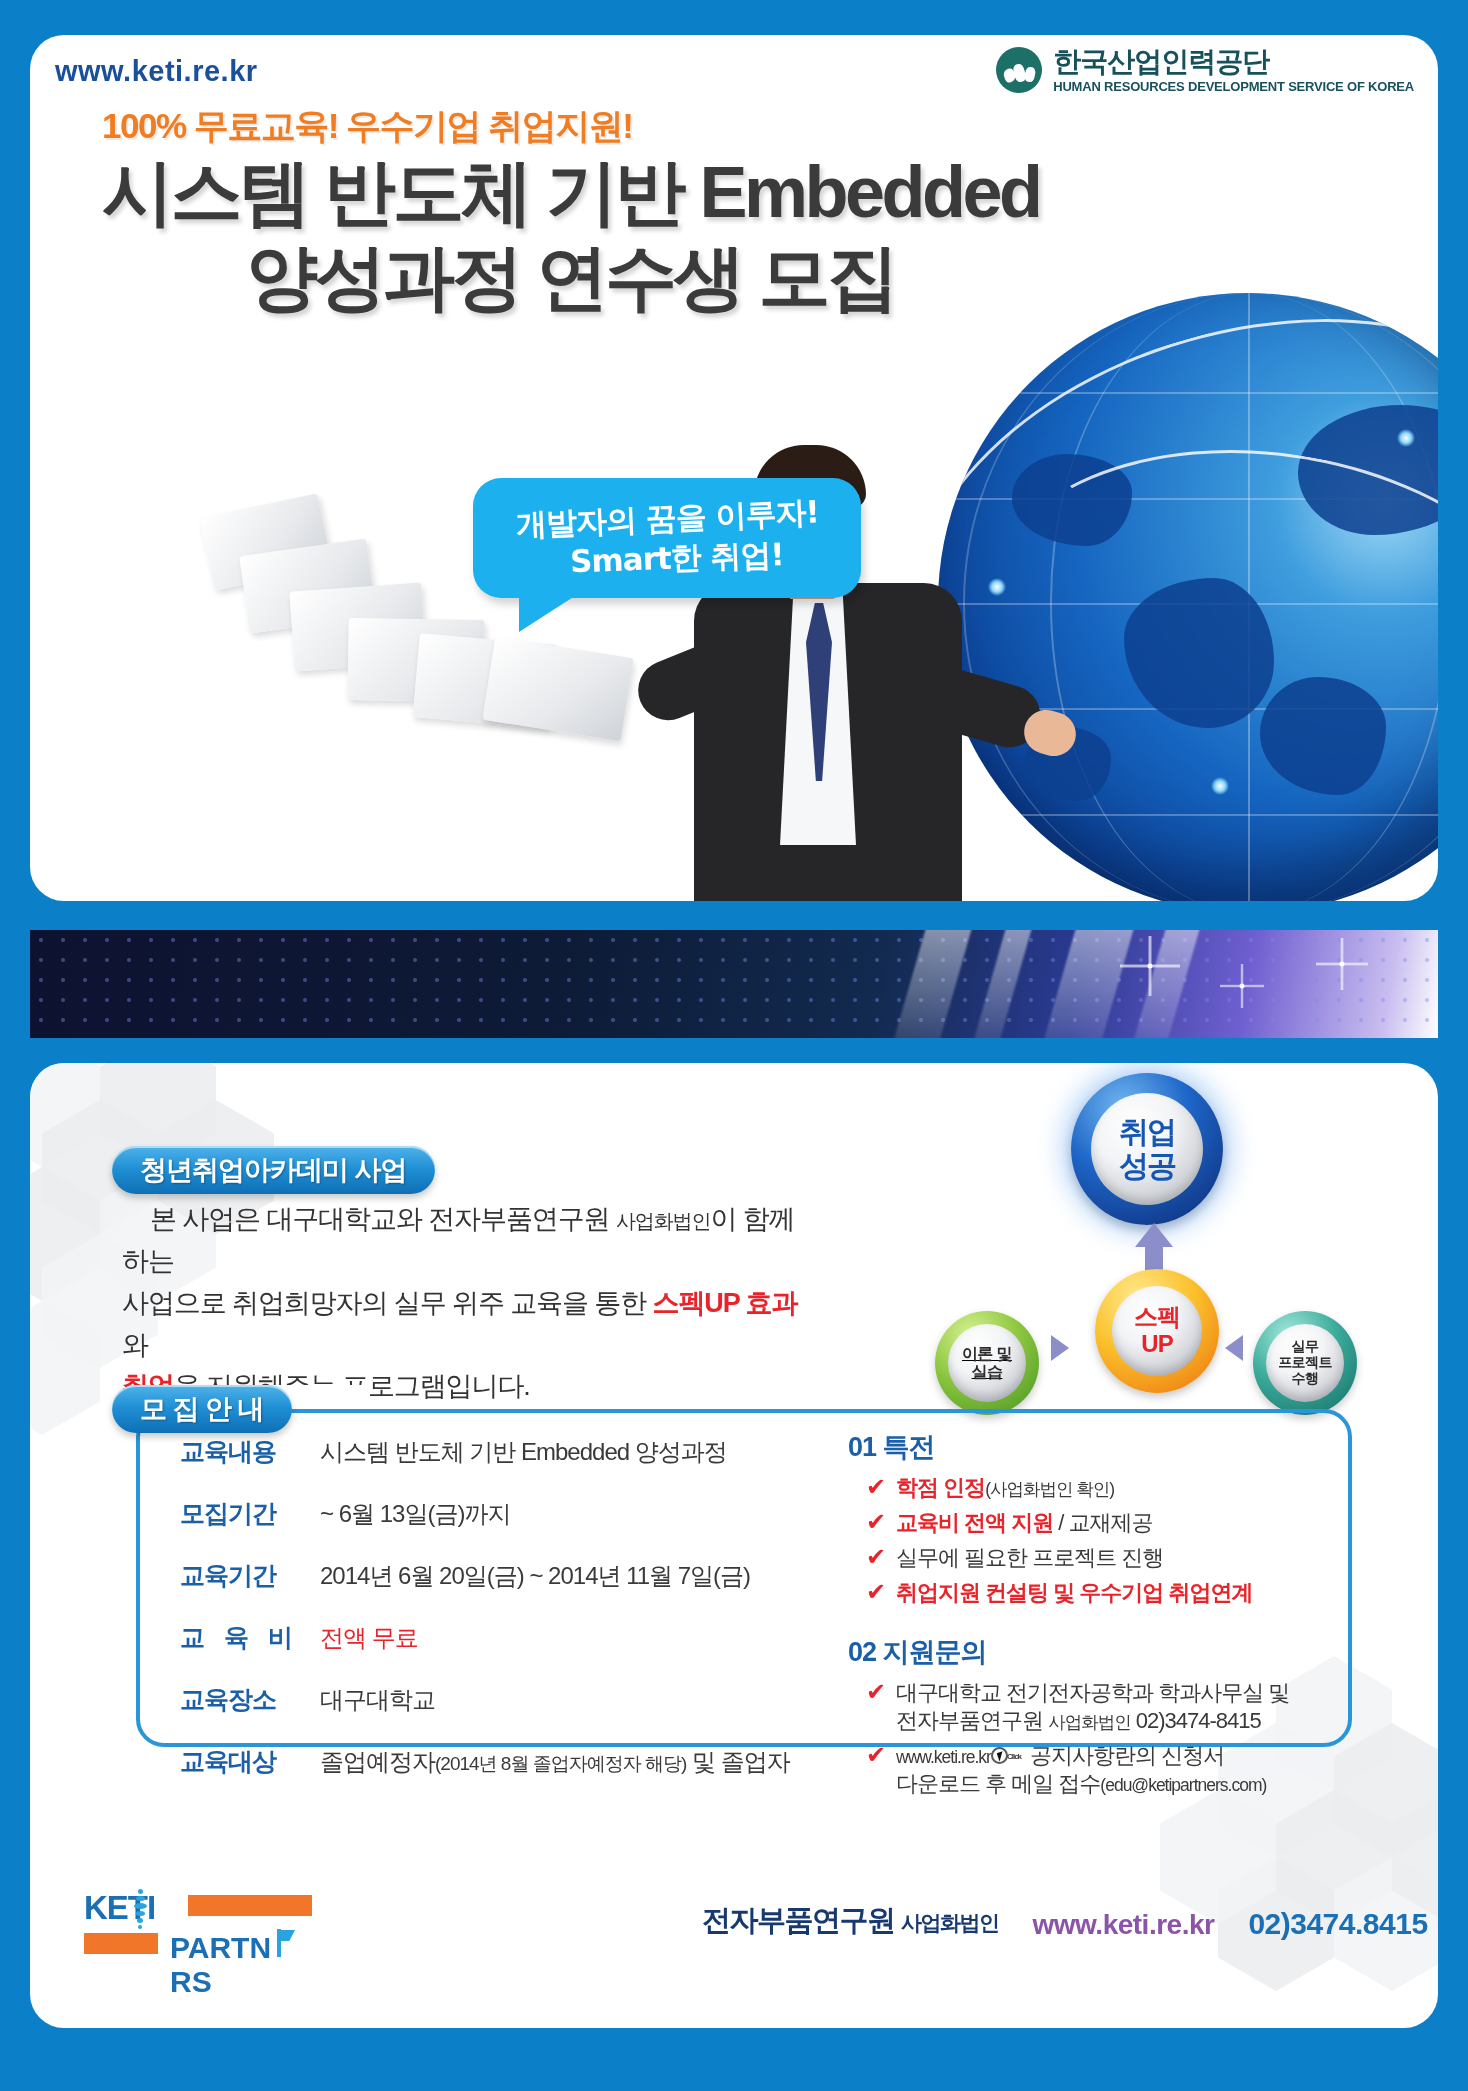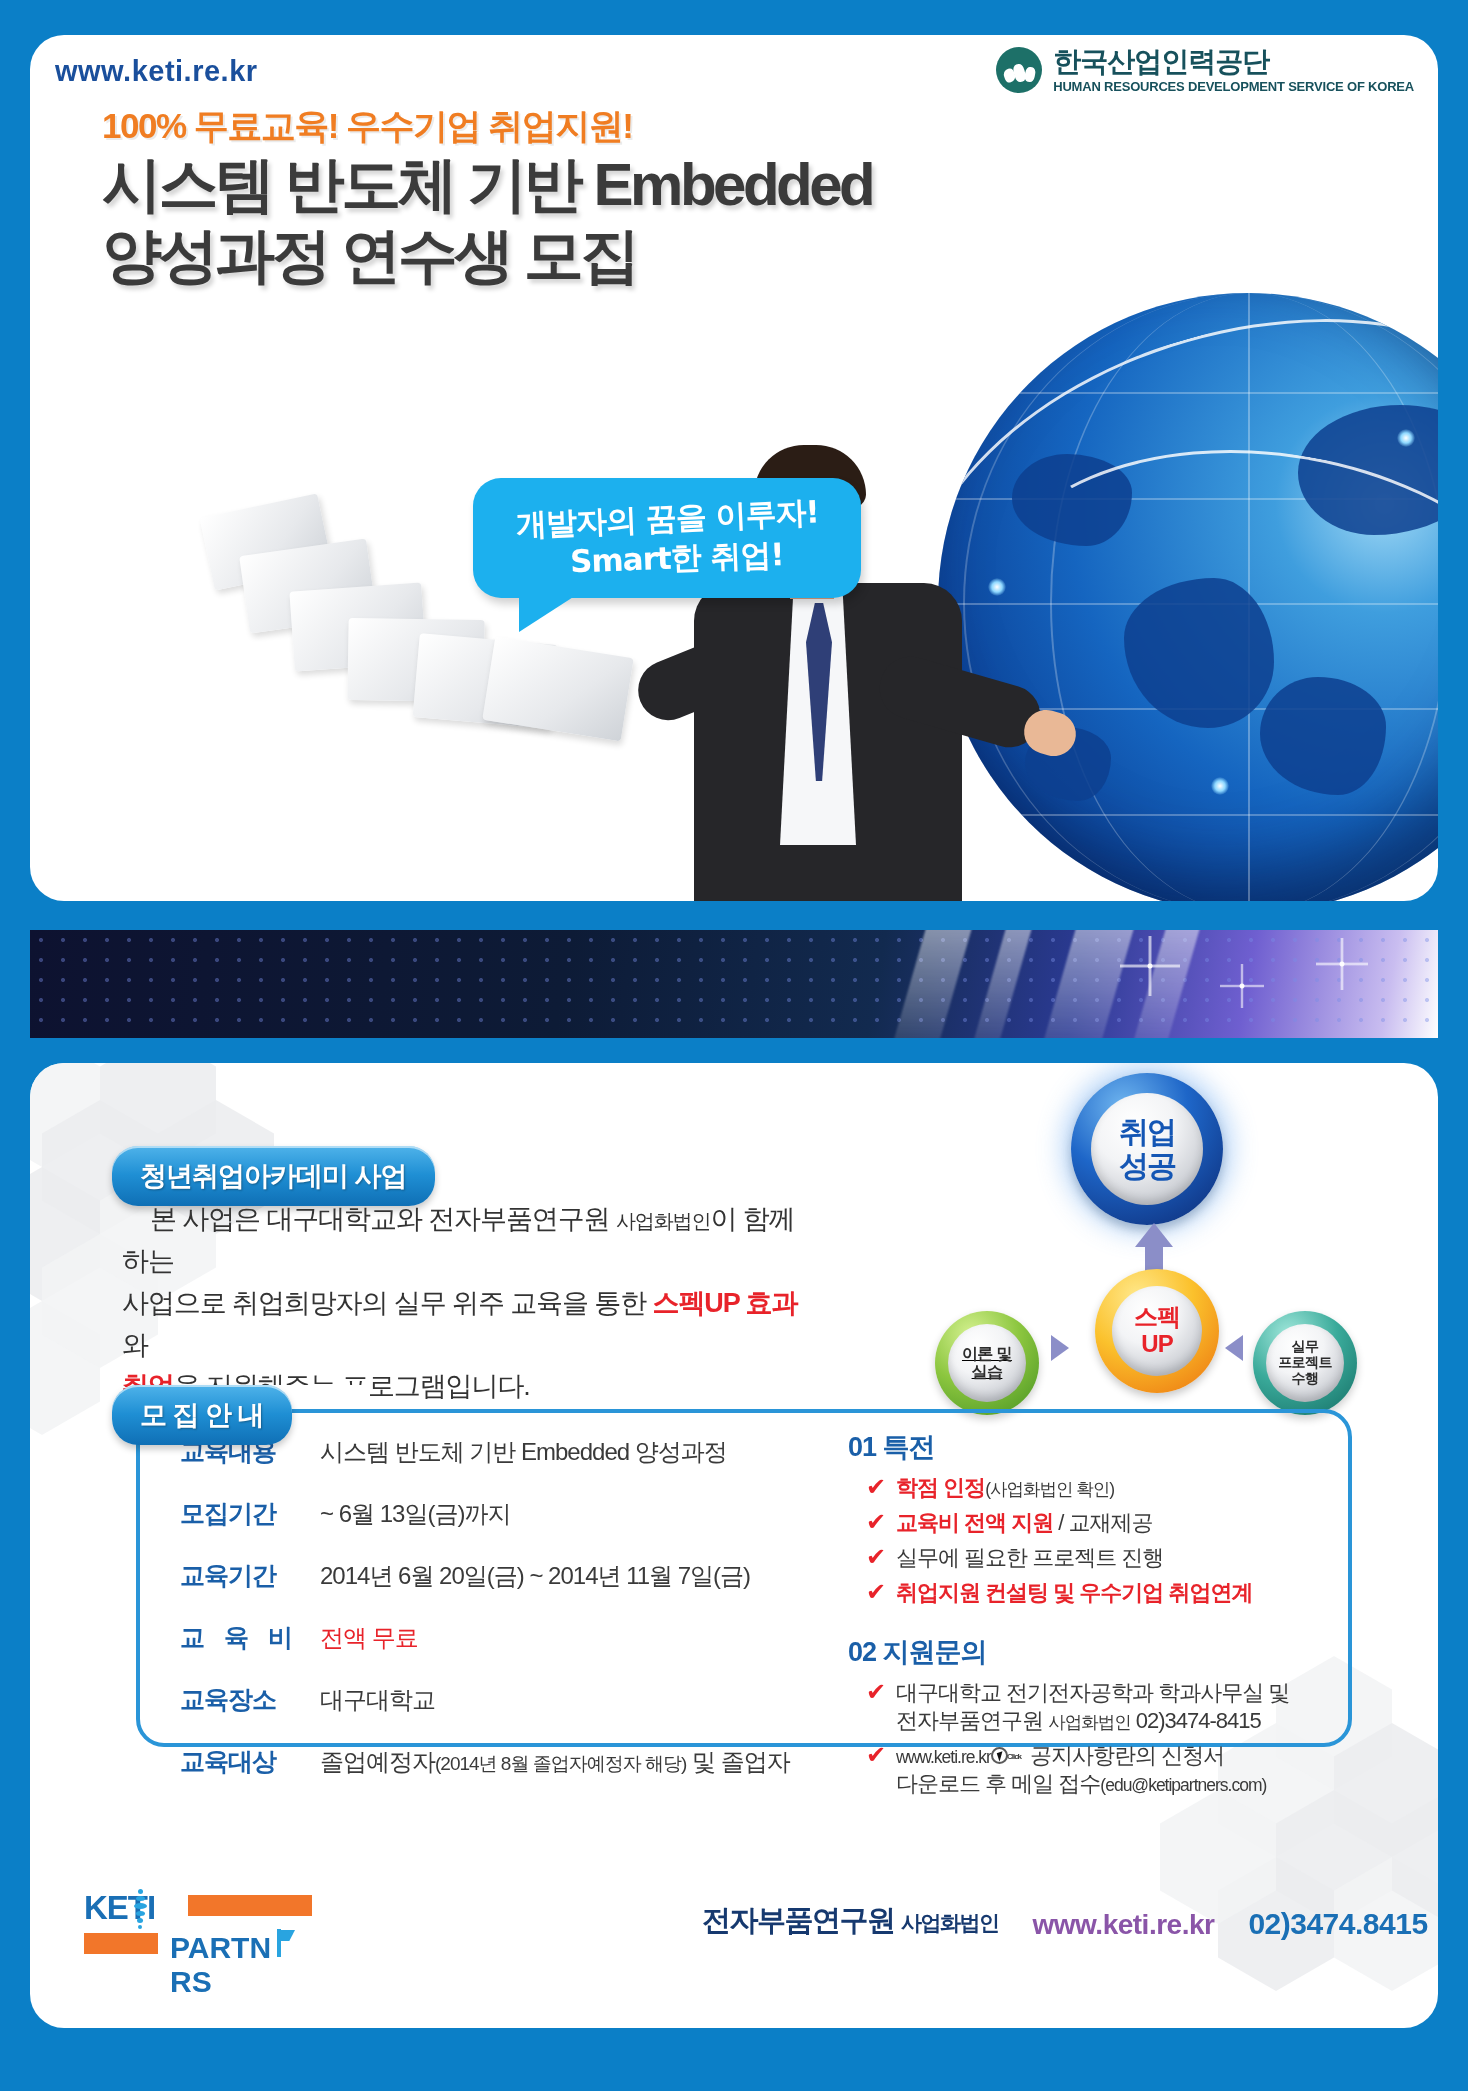--- a/index.html
+++ b/index.html
@@ -58,23 +58,24 @@
   #hrd-en { font-size: 13px; font-weight: 700; color: #17515c; letter-spacing: -.2px; margin-top: 4px; text-align: center; }
 
   
   #headline { position: absolute; left: 72px; top: 68px; }
   #kicker {
     font-size: 35px; font-weight: 700; color: #f07d22;
     letter-spacing: -1.5px; 
     text-shadow: 2px 2px 0 rgba(0,0,0,.08);
   }
   .title-line {
-    font-size: 60px; font-weight: 700; color: #3b3b3b;
+    font-size: 72px; font-weight: 700; color: #3b3b3b;
     letter-spacing: -3.5px; line-height: 1.18;
     text-shadow: 3px 4px 4px rgba(0,0,0,.17);
+    text-align: center;
   }
 
   
   #speech-bubble {
     position: absolute; left: 443px; top: 443px;
     width: 388px; height: 120px;
     background: #1cb0ee; border-radius: 28px;
     box-shadow: 3px 6px 8px rgba(0,0,0,.18);
     display: flex; flex-direction: column;
     align-items: center; justify-content: center;
@@ -190,21 +191,21 @@
       linear-gradient(90deg, rgba(255,255,255,0) 46%, rgba(255,255,255,.8) 50%, rgba(255,255,255,0) 54%);
     filter: blur(.4px);
   }
 
   
   #bottom-card { left: 30px; top: 1063px; width: 1408px; height: 965px; }
 
   
   .pill {
     display: inline-flex; align-items: center; justify-content: center;
-    padding: 0 28px; height: 60px; border-radius: 26px;
+    padding: 0 28px; height: 48px; border-radius: 26px;
     background: linear-gradient(180deg, #4fb3ea 0%, #1f8fd4 48%, #0f6fb5 100%);
     box-shadow: 0 4px 7px rgba(0,0,0,.22), inset 0 2px 0 rgba(255,255,255,.55);
     color: #ffffff; font-size: 27px; font-weight: 700; letter-spacing: -1px;
     text-shadow: 1px 1px 2px rgba(0,0,0,.3);
   }
 
   #intro-pill-wrap { position: absolute; left: 82px; top: 83px; }
   #intro-text {
     position: absolute; left: 92px; top: 136px; width: 700px;
     font-size: 27px; color: #333333; line-height: 1.55; letter-spacing: -1.1px;

